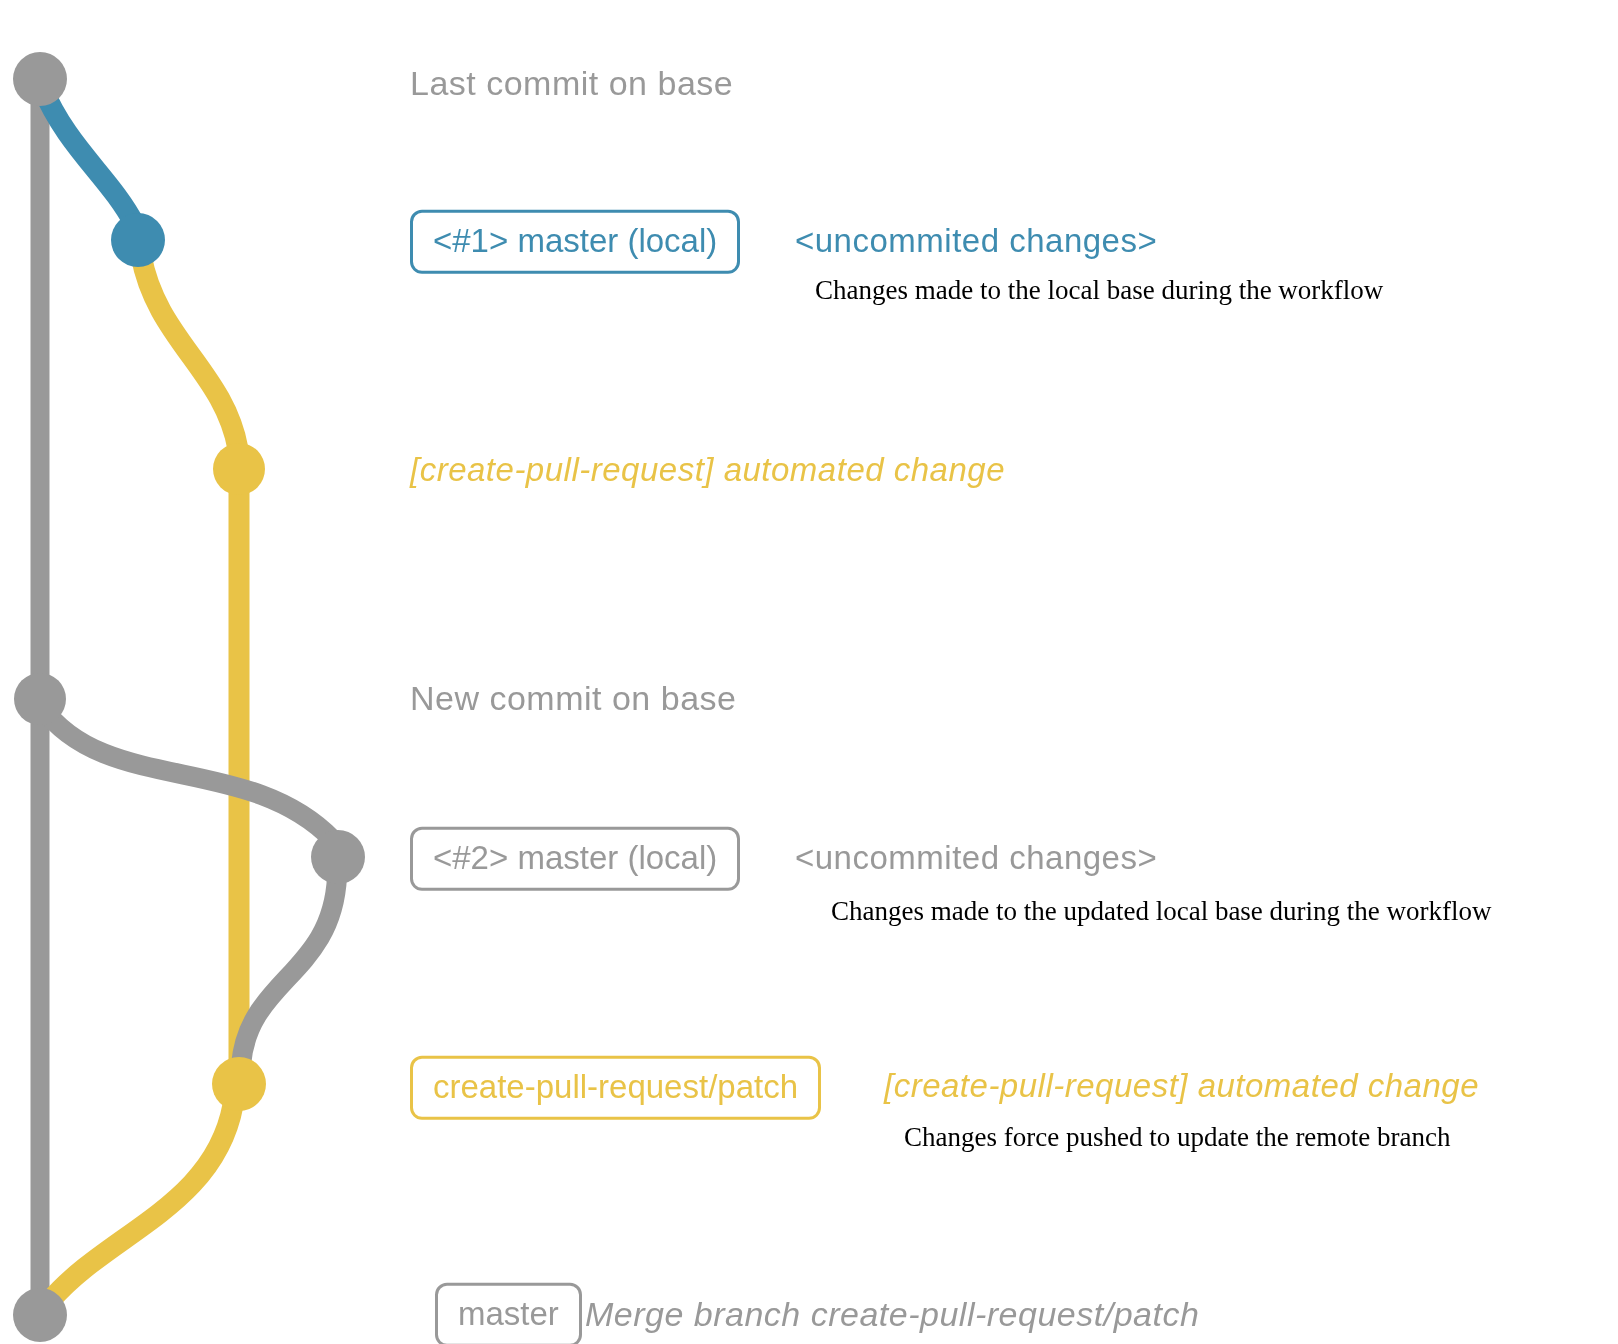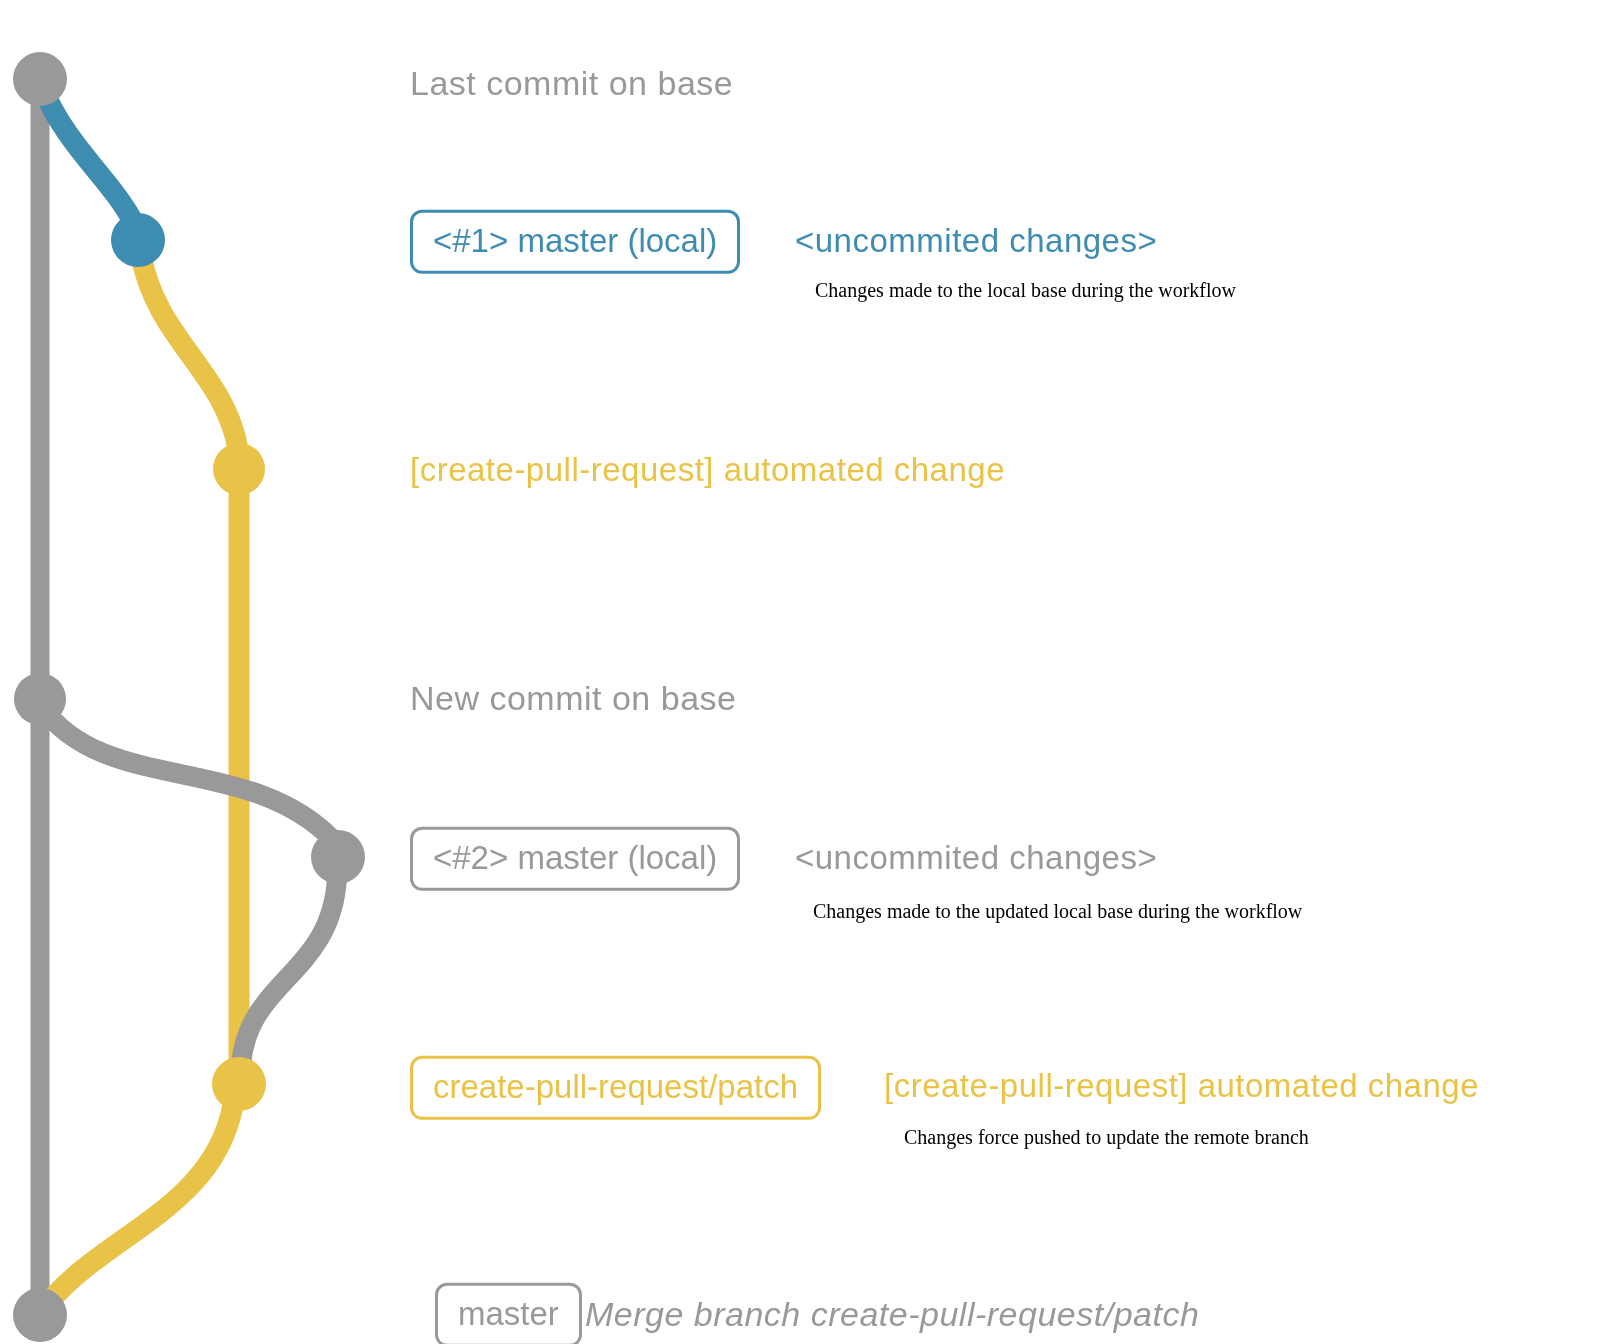--- a/index.html
+++ b/index.html
@@ -42,24 +42,24 @@
   }
   .badge.blue   { color: var(--blue);   border-color: var(--blue); }
   .badge.gray   { color: var(--gray);   border-color: var(--gray); }
   .badge.yellow { color: var(--yellow); border-color: var(--yellow); }
   .note {
     font-size: 33px;
     letter-spacing: 0.5px;
   }
   .note.blue   { color: var(--blue); }
   .note.gray   { color: var(--gray); }
-  .note.yellow { color: var(--yellow); }
+  .note.yellow { color: var(--yellow); font-style: italic; }
   .desc {
     font-family: "Liberation Serif", serif;
-    font-size: 20px;
+    font-size: 27px;
     color: var(--ink);
   }
 </style>
 </head>
 <body>
 
 <div id="screen">
 
   <svg id="graph-svg" width="1618" height="1344" viewBox="0 0 1618 1344">
 
@@ -91,21 +91,21 @@
   <span class="abs badge blue" style="left:410px; top:215px;">&lt;#1&gt; master (local)</span>
   <span class="abs note blue" style="left:795px; top:214px;">&lt;uncommited changes&gt;</span>
   <span class="abs desc" style="left:815px; top:263px;">Changes made to the local base during the workflow</span>
 
   <span class="abs note yellow" style="left:410px; top:443px;">[create-pull-request] automated change</span>
 
   <div class="abs row-title" style="left:410px; top:671px;">New commit on base</div>
 
   <span class="abs badge gray" style="left:410px; top:832px;">&lt;#2&gt; master (local)</span>
   <span class="abs note gray" style="left:795px; top:831px;">&lt;uncommited changes&gt;</span>
-  <span class="abs desc" style="left:813px; top:884px;">Changes made to the updated local base during the workflow</span>
+  <span class="abs desc" style="left:831px; top:884px;">Changes made to the updated local base during the workflow</span>
 
   <span class="abs badge yellow" style="left:410px; top:1061px;text-align:right;">create-pull-request/patch</span>
   <span class="abs note yellow" style="left:884px; top:1059px;">[create-pull-request] automated change</span>
   <span class="abs desc" style="left:904px; top:1110px;">Changes force pushed to update the remote branch</span>
 
   <span class="abs badge gray" style="left:435px; top:1288px;">master</span>
   <span class="abs note gray" style="left:585px; top:1287px; font-size:34px;font-style:italic;">Merge branch create-pull-request/patch</span>
 
 </div>
 

